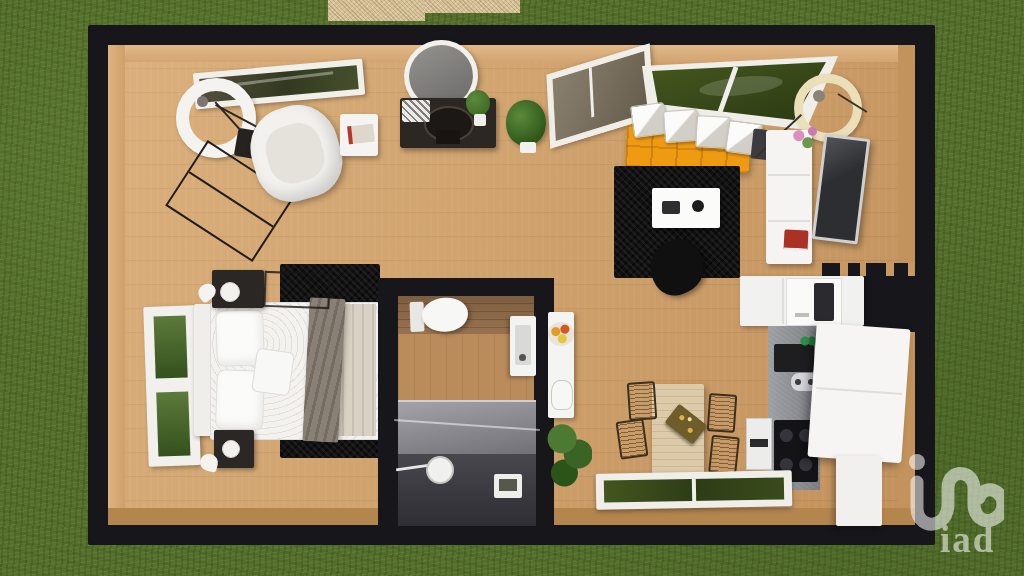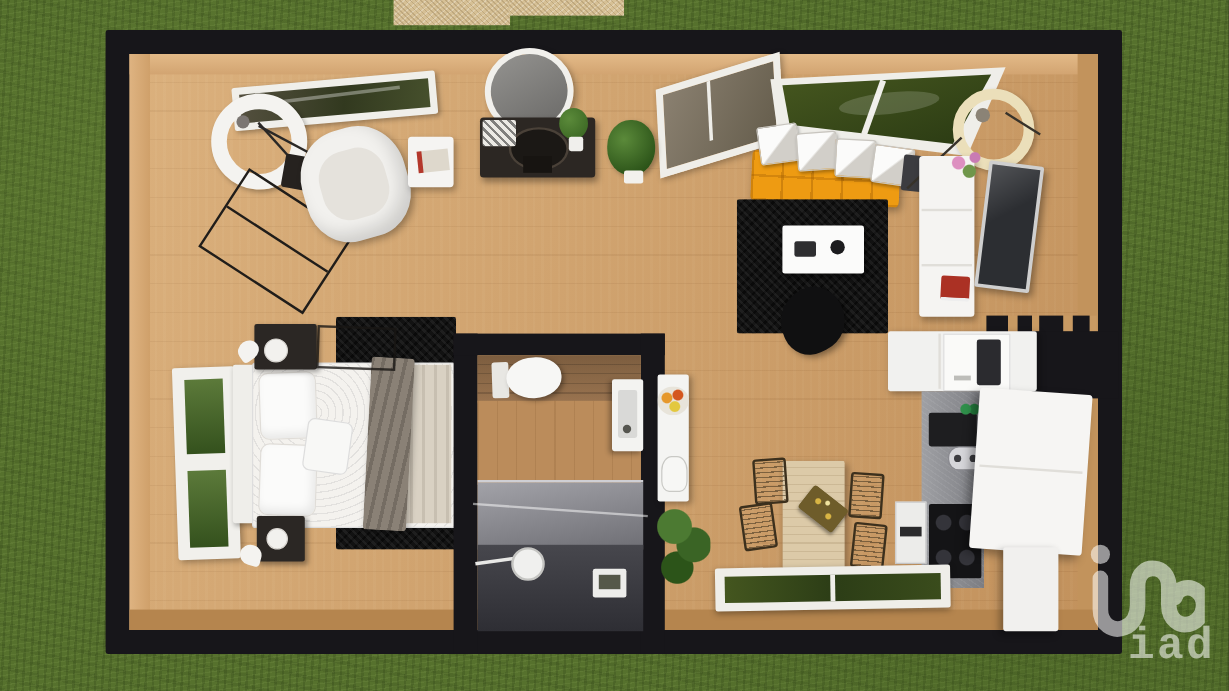--- a/index.html
+++ b/index.html
@@ -1,17 +1,17 @@
 <!DOCTYPE html>
 <html><head>
 <meta charset="utf-8">
 <style>
   html,body{margin:0;padding:0;background:#222;}
   #stage{position:relative;width:1024px;height:576px;overflow:hidden;
-         font-family:Liberation Mono, monospace;}
+         font-family:Liberation Serif, serif;}
   .abs{position:absolute;}
 
   
   .grass{inset:0;background-color:#56712d;background-image:
     radial-gradient(ellipse 420px 300px at 18% 30%, rgba(115,145,62,.28), transparent 70%),
     radial-gradient(ellipse 520px 360px at 85% 78%, rgba(58,82,28,.32), transparent 72%),
     repeating-linear-gradient(93deg, rgba(25,40,10,.16) 0 2px, transparent 2px 6px),
     repeating-linear-gradient(171deg, rgba(205,232,142,.07) 0 1px, transparent 1px 4px),
     repeating-linear-gradient(12deg, rgba(30,45,12,.11) 0 3px, transparent 3px 9px);}
   .terrace{background-color:#d6c095;background-image:

